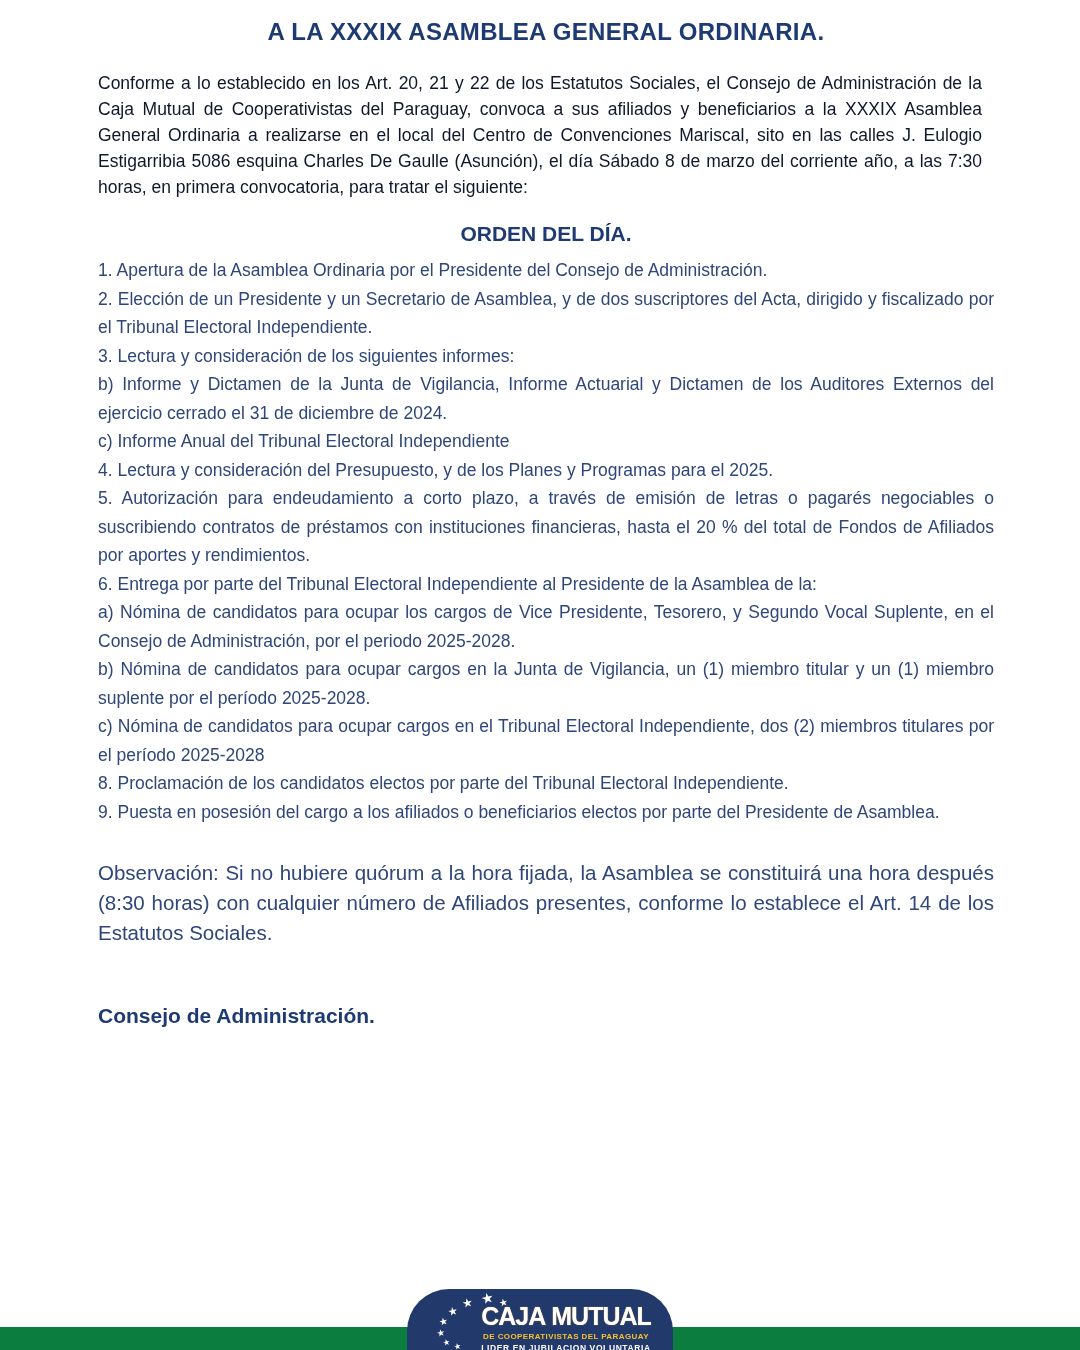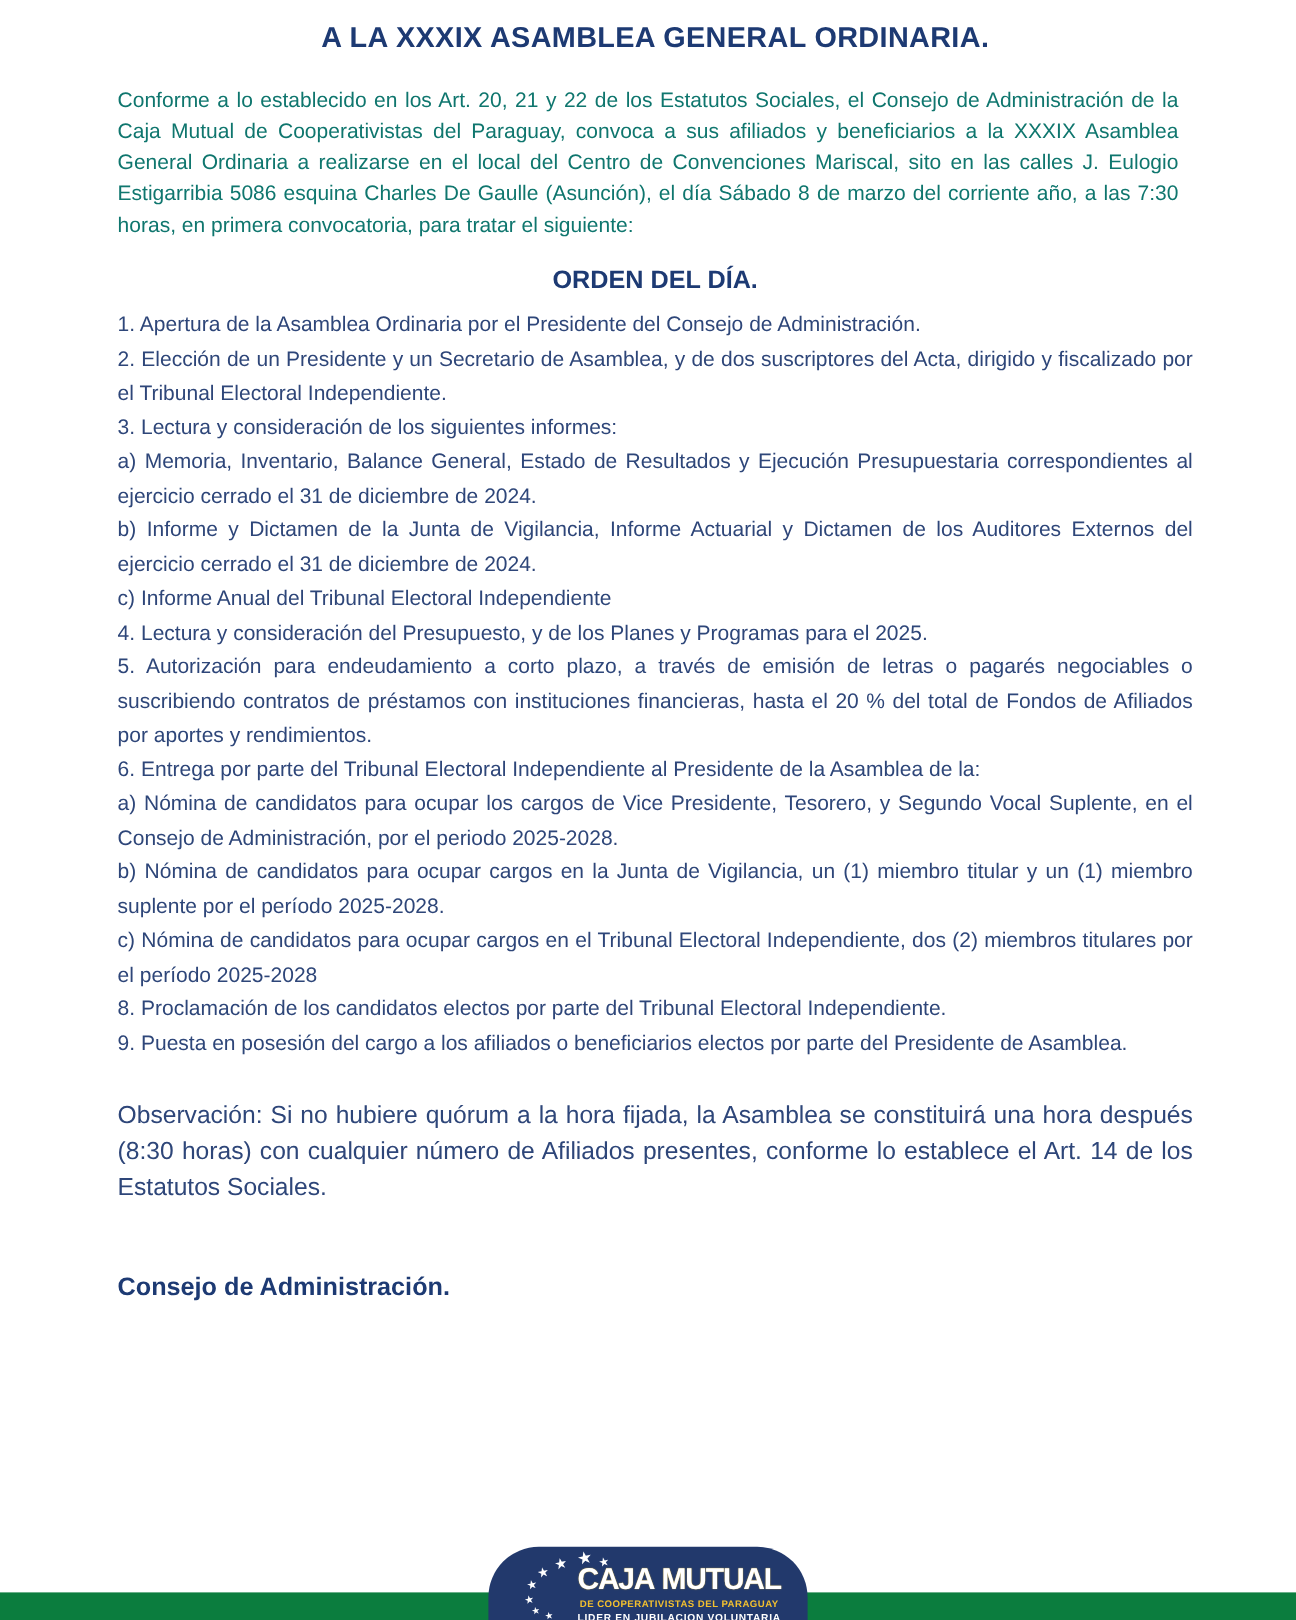--- a/index.html
+++ b/index.html
@@ -32,21 +32,21 @@
     font-size: 24px;
     font-weight: 700;
     letter-spacing: 0.3px;
     color: #1d3a73;
   }
   .intro {
     margin: 24px 12px 0 0;
     font-size: 17.5px;
     line-height: 26px;
     text-align: justify;
-    color: #0f766e;
+    color: #0f172a;
   }
   .agenda-heading {
     margin: 22px 0 10px 0;
     text-align: center;
     font-size: 21px;
     font-weight: 700;
     color: #1d3a73;
   }
   .agenda { margin: 0; }
   .agenda-item {
@@ -139,21 +139,20 @@
 
 <div class="content">
   <h2 class="doc-subtitle">A LA XXXIX ASAMBLEA GENERAL ORDINARIA.</h2>
   <p class="intro">Conforme a lo establecido en los Art. 20, 21 y 22 de los Estatutos Sociales, el Consejo de Administración de la Caja Mutual de Cooperativistas del Paraguay, convoca a sus afiliados y beneficiarios a la XXXIX Asamblea General Ordinaria a realizarse en el local del Centro de Convenciones Mariscal, sito en las calles J. Eulogio Estigarribia 5086 esquina Charles De Gaulle (Asunción), el día Sábado 8 de marzo del corriente año, a las 7:30 horas, en primera convocatoria, para tratar el siguiente:</p>
   <h3 class="agenda-heading">ORDEN DEL DÍA.</h3>
   <div class="agenda">
 
   <p class="agenda-item">1.  Apertura de la Asamblea Ordinaria por el Presidente del Consejo de Administración.</p>
       <p class="agenda-item">2. Elección de un Presidente y un Secretario de Asamblea, y de dos suscriptores del Acta, dirigido y fiscalizado por el Tribunal Electoral Independiente.</p>
       <p class="agenda-item">3. Lectura y consideración de los siguientes informes:</p>
-      <p class="agenda-item">a) Memoria, Inventario, Balance General, Estado de Resultados y Ejecución Presupuestaria correspondientes al ejercicio cerrado el 31 de diciembre de 2024.</p>
       <p class="agenda-item">b) Informe y Dictamen de la Junta de Vigilancia, Informe Actuarial y Dictamen de los Auditores Externos del ejercicio cerrado el 31 de diciembre de 2024.</p>
       <p class="agenda-item">c) Informe Anual del Tribunal Electoral Independiente</p>
       <p class="agenda-item">4. Lectura y consideración del Presupuesto, y de los Planes y Programas para el 2025.</p>
       <p class="agenda-item">5. Autorización para endeudamiento a corto plazo, a través de emisión de letras o pagarés negociables o suscribiendo contratos de préstamos con instituciones financieras, hasta el 20 % del total de Fondos de Afiliados por aportes y rendimientos.</p>
       <p class="agenda-item">6. Entrega por parte del Tribunal Electoral Independiente al Presidente de la Asamblea de la:</p>
       <p class="agenda-item">a) Nómina de candidatos para ocupar los cargos de Vice Presidente, Tesorero, y Segundo Vocal Suplente, en el Consejo de Administración, por el periodo 2025-2028.</p>
       <p class="agenda-item">b) Nómina de candidatos para ocupar cargos en la Junta de Vigilancia, un (1) miembro titular y un (1) miembro suplente por el período 2025-2028.</p>
       <p class="agenda-item">c) Nómina de candidatos para ocupar cargos en el Tribunal Electoral Independiente, dos (2) miembros titulares por el período 2025-2028</p>
       <p class="agenda-item">8. Proclamación de los candidatos electos por parte del Tribunal Electoral Independiente.</p>
       <p class="agenda-item">9. Puesta en posesión del cargo a los afiliados o beneficiarios electos por parte del Presidente de Asamblea.</p>

